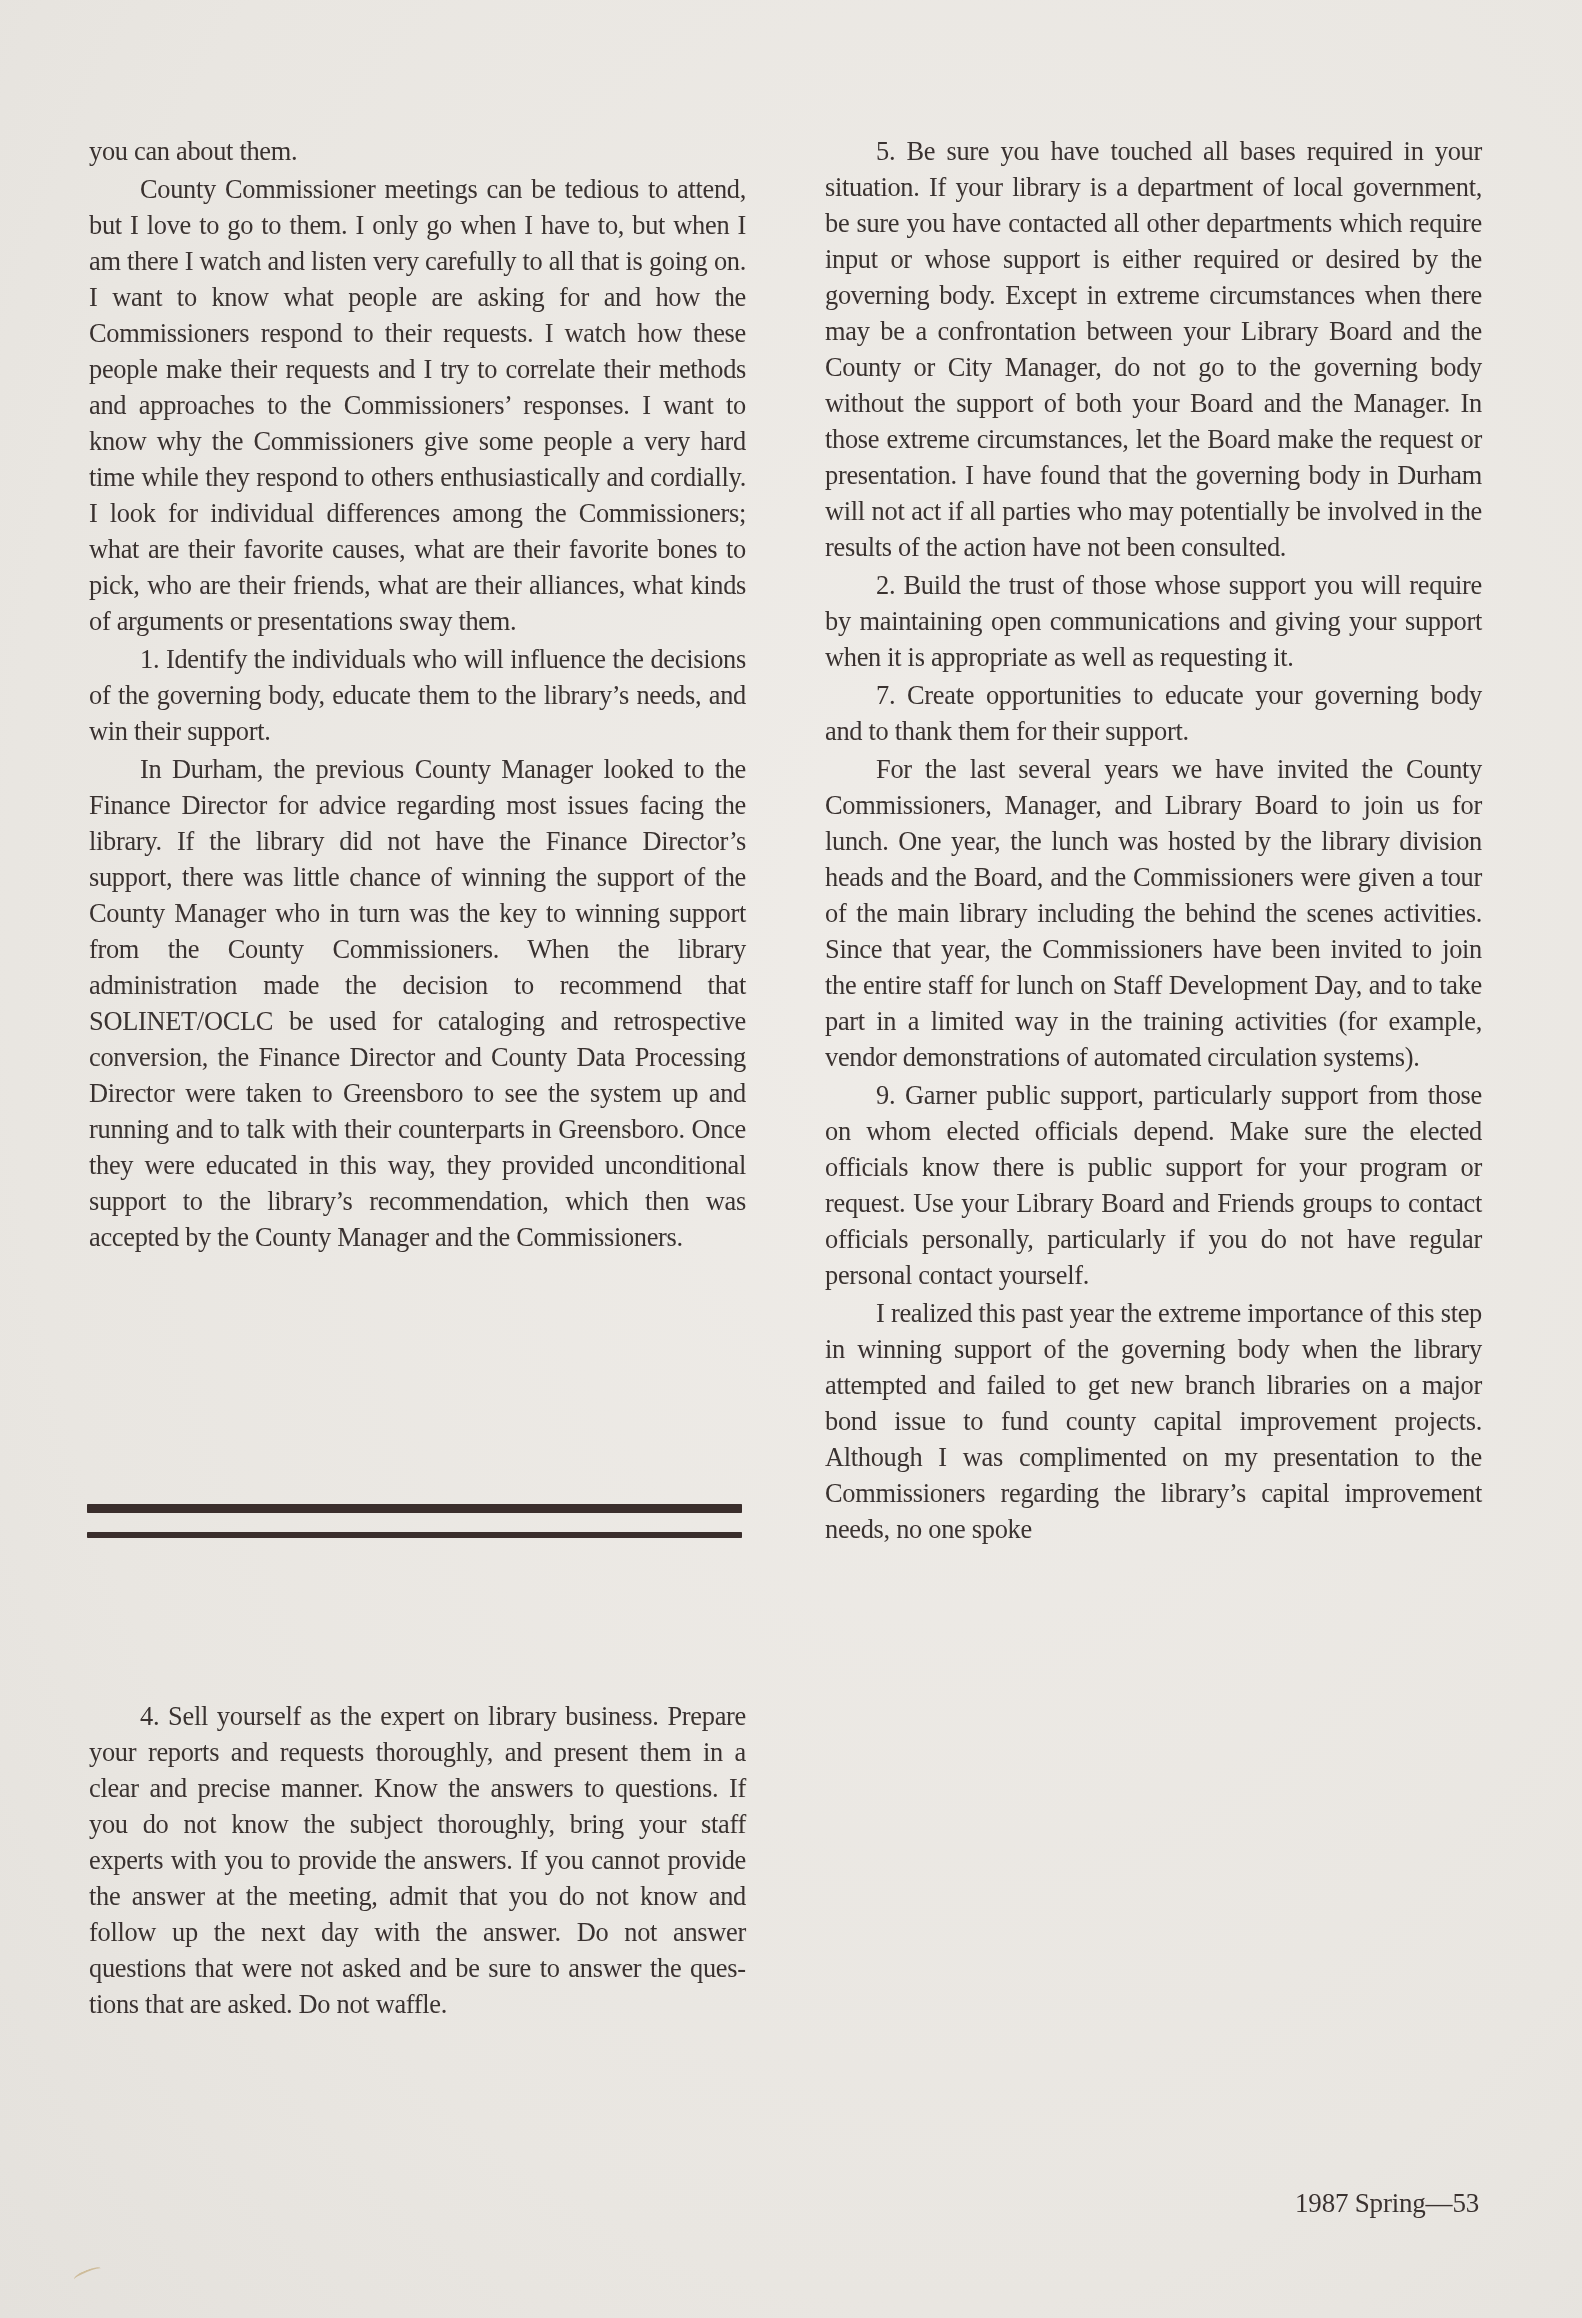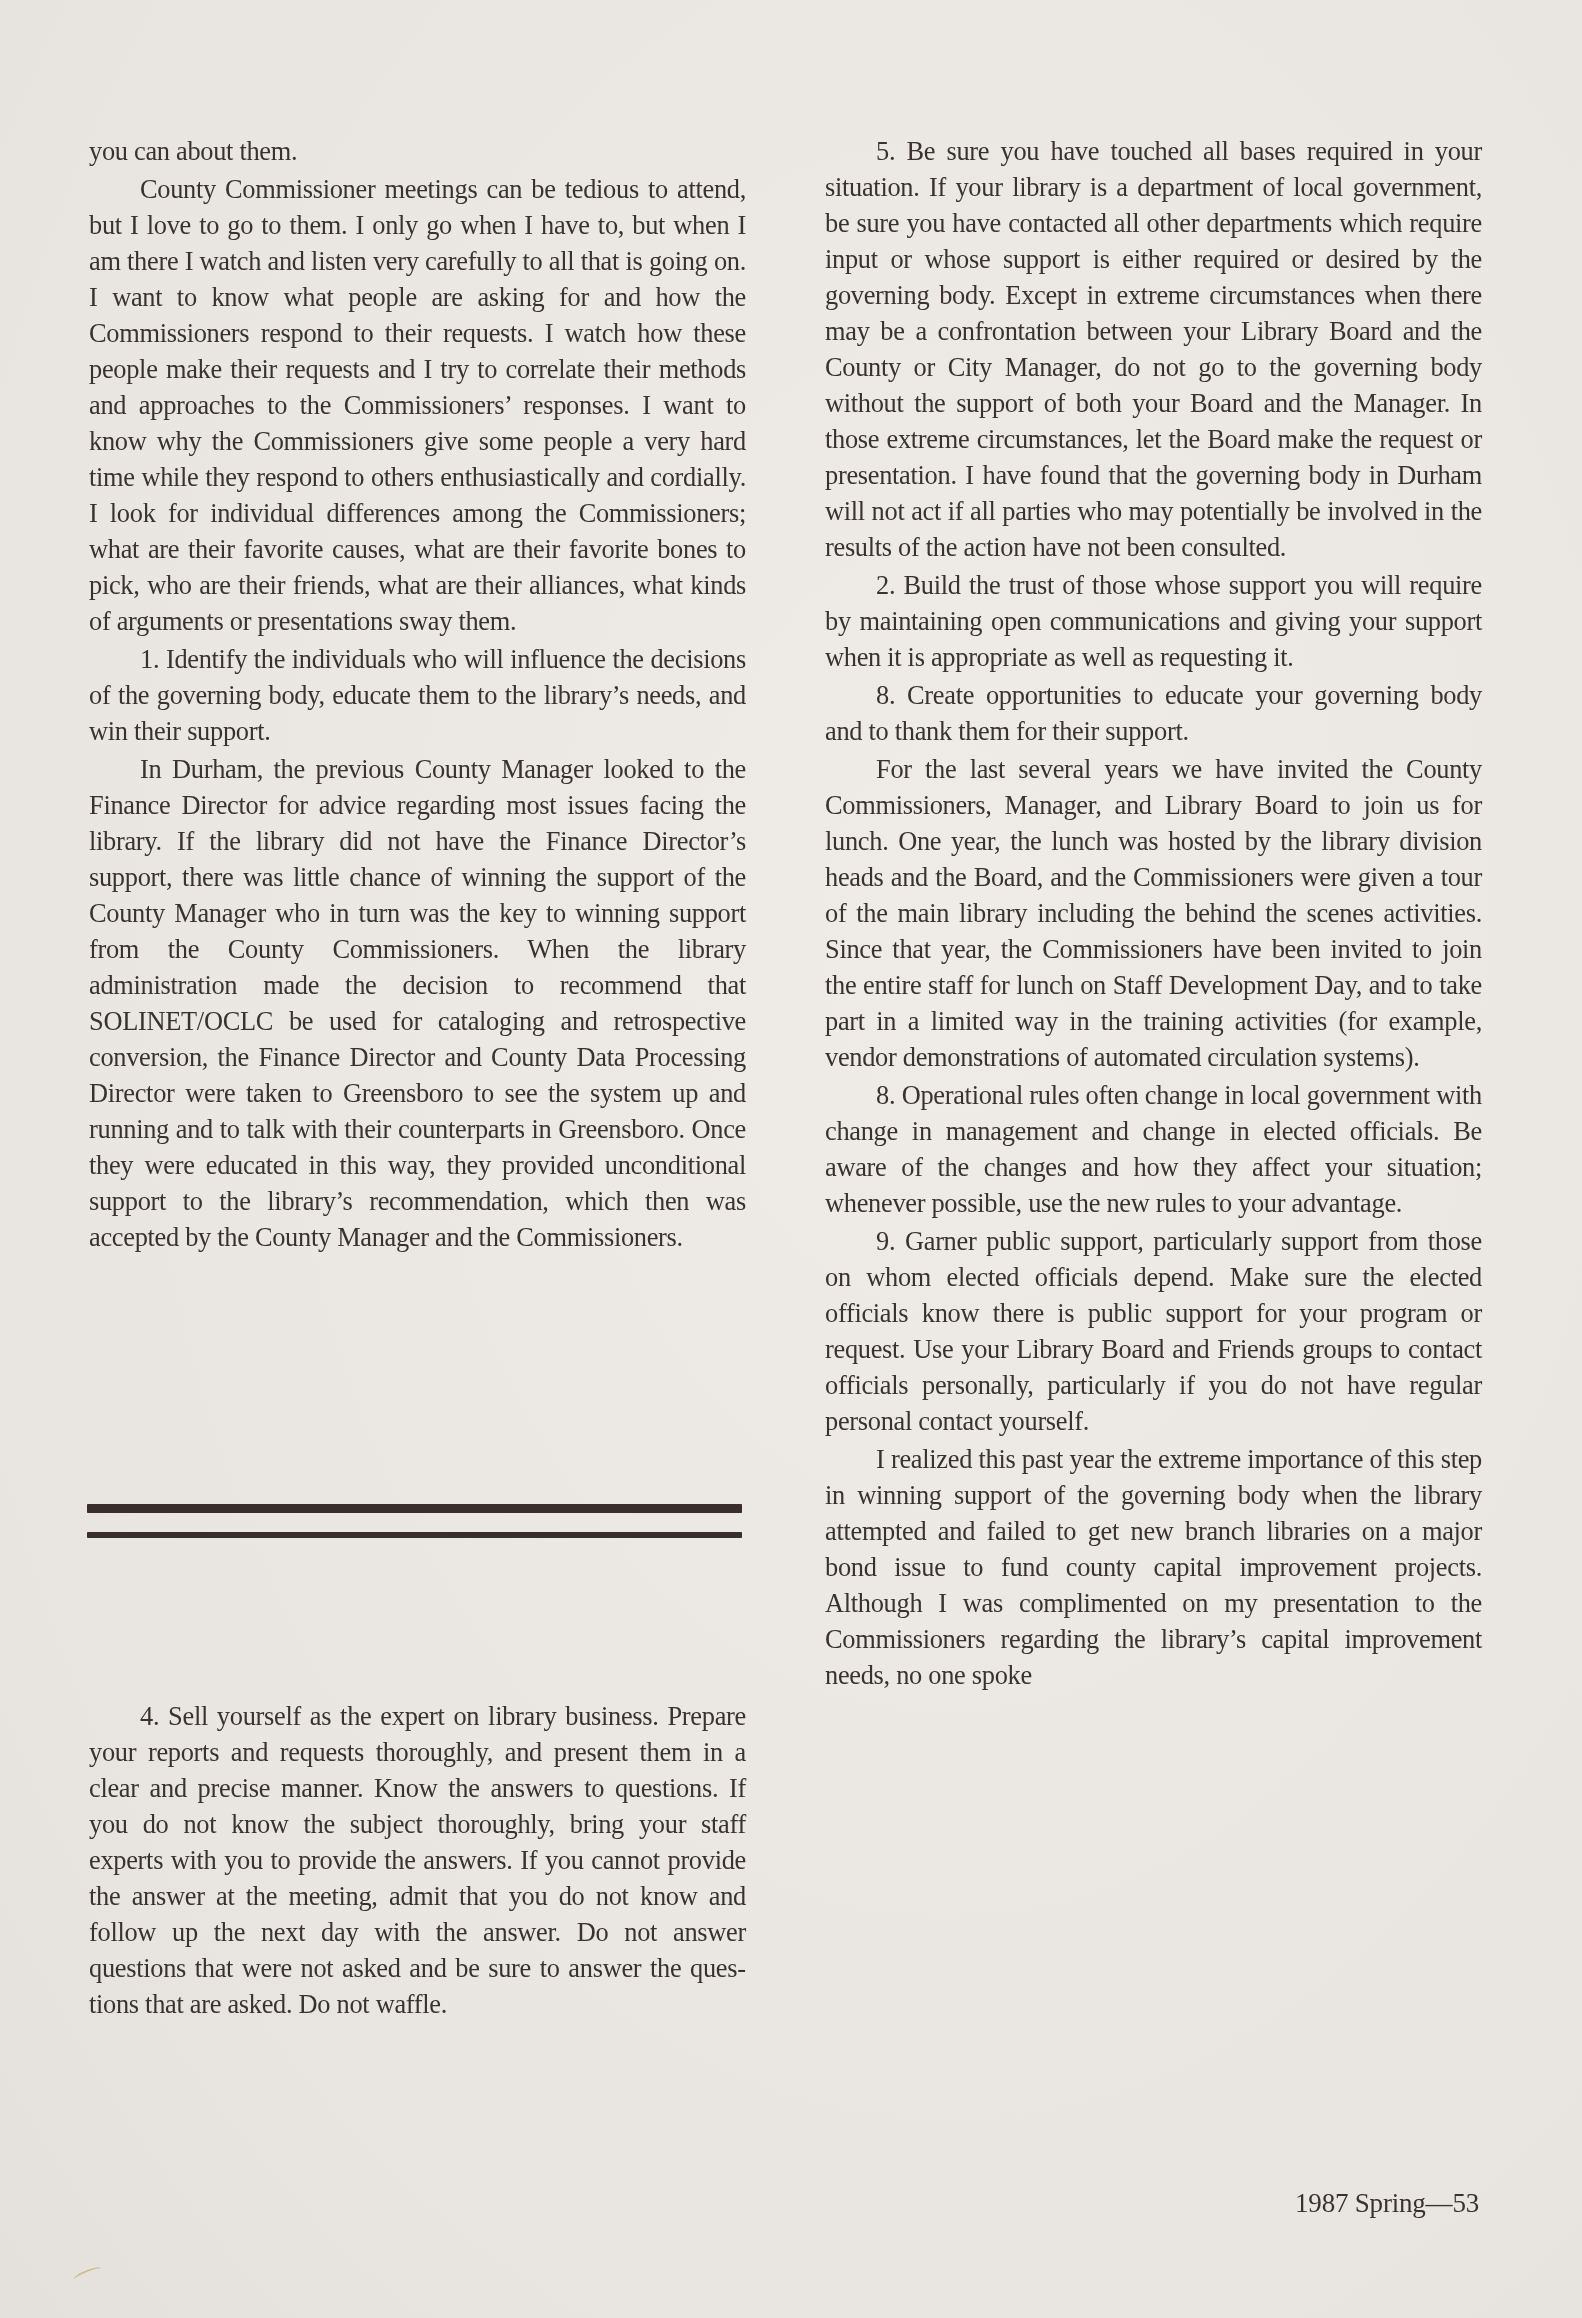--- a/index.html
+++ b/index.html
@@ -89,23 +89,22 @@
     <div class="rule bottom"></div>
   </div>
 
   <div class="column col-left col-left-b">
     <p class="para indent">4. Sell yourself as the expert on library busi­ness. Prepare your reports and requests thor­oughly, and present them in a clear and precise manner. Know the answers to questions. If you do not know the subject thoroughly, bring your staff experts with you to provide the answers. If you cannot provide the answer at the meeting, admit that you do not know and follow up the next day with the answer. Do not answer questions that were not asked and be sure to answer the ques­tions that are asked. Do not waffle.</p>
   </div>
 
   <div class="column col-right">
     <p class="para indent">5. Be sure you have touched all bases required in your situation. If your library is a department of local government, be sure you have contacted all other departments which require input or whose support is either required or desired by the governing body. Except in extreme circumstances when there may be a confronta­tion between your Library Board and the County or City Manager, do not go to the governing body without the support of both your Board and the Manager. In those extreme circumstances, let the Board make the request or presentation. I have found that the governing body in Durham will not act if all parties who may potentially be involved in the results of the action have not been con­sulted.</p>
     <p class="para indent">2. Build the trust of those whose support you will require by maintaining open communications and giving your support when it is appropriate as well as requesting it.</p>
-    <p class="para indent">8. Create opportunities to educate your governing body and to thank them for their sup­port.</p>
+    <p class="para indent">7. Create opportunities to educate your governing body and to thank them for their sup­port.</p>
     <p class="para indent">For the last several years we have invited the County Commissioners, Manager, and Library Board to join us for lunch. One year, the lunch was hosted by the library division heads and the Board, and the Commissioners were given a tour of the main library including the behind the scenes activities. Since that year, the Commis­sioners have been invited to join the entire staff for lunch on Staff Development Day, and to take part in a limited way in the training activities (for example, vendor demonstrations of automated circulation systems).</p>
-    <p class="para indent">8. Operational rules often change in local government with change in management and change in elected officials. Be aware of the changes and how they affect your situation; whenever possible, use the new rules to your advantage.</p>
     <p class="para indent">9. Garner public support, particularly sup­port from those on whom elected officials depend. Make sure the elected officials know there is pub­lic support for your program or request. Use your Library Board and Friends groups to contact offi­cials personally, particularly if you do not have regular personal contact yourself.</p>
     <p class="para indent">I realized this past year the extreme impor­tance of this step in winning support of the governing body when the library attempted and failed to get new branch libraries on a major bond issue to fund county capital improvement proj­ects. Although I was complimented on my pre­sentation to the Commissioners regarding the library’s capital improvement needs, no one spoke</p>
   </div>
 
   <div class="folio">1987 Spring—53</div>
 
   <div class="speck"></div>
 </div>
 
 

